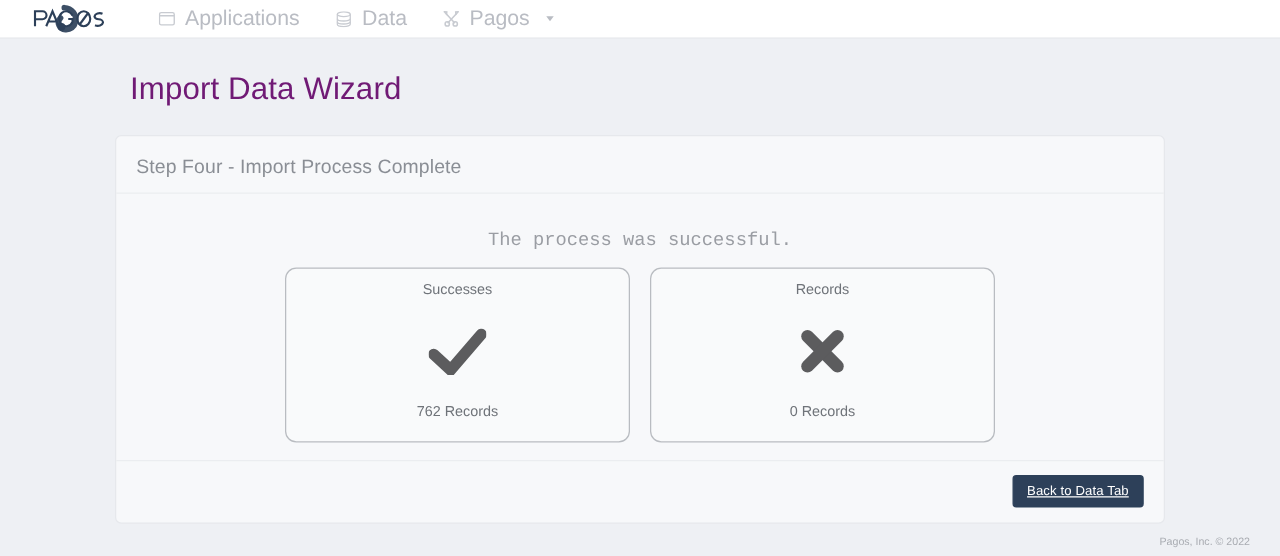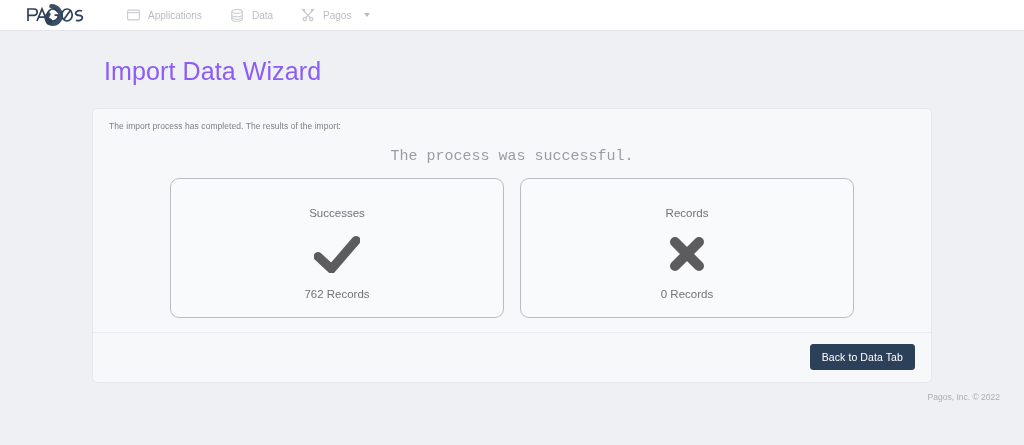--- a/index.html
+++ b/index.html
@@ -27,42 +27,42 @@
     display: flex; align-items: center;
   }
   .brand svg { display:block; }
 
   .nav-items { display: flex; align-items: center; }
   .nav-item {
     display: flex; align-items: center;
     gap: 8px;
     margin-right: 28px;
     color: #b9bcc3;
-    font-size: 10px;
+    font-size: 17px;
     cursor: pointer;
     white-space: nowrap;
   }
   .nav-icon { width: 14px; height: 14px; display: flex; align-items: center; justify-content: center; }
   .nav-icon svg { display: block; }
   .caret {
     width: 0; height: 0;
     border-left: 3.5px solid transparent;
     border-right: 3.5px solid transparent;
     border-top: 4px solid #b9bcc3;
     margin-left: 5px;
   }
 
   
   .page { padding: 0; }
 
   .page-title {
     margin: 26px 0 0 104px;
     font-size: 25px;
     font-weight: 400;
-    color: #8b5cf6;
+    color: #701a75;
     letter-spacing: 0.1px;
   }
 
   .card {
     margin: 22px 0 0 92px;
     width: 840px;
     background: #f7f8fa;
     border: 1px solid #e6e8ec;
     border-radius: 5px;
   }
@@ -95,30 +95,30 @@
     font-family: Liberation Mono, monospace;
   }
 
   .panels {
     display: flex;
     justify-content: center;
     gap: 16px;
     margin-top: 13px;
   }
   .panel {
-    width: 334px;
+    width: 276px;
     height: 140px;
     border: 1px solid #b9bcc1;
     border-radius: 9px;
     background: #f9fafb;
     display: flex;
     flex-direction: column;
     align-items: center;
     justify-content: space-between;
-    padding: 28px 0 17px 0;
+    padding: 11px 0 17px 0;
   }
   .panel-title {
     font-size: 11.5px;
     color: #6f7379;
   }
   .panel-icon { height: 46px; display: flex; align-items: center; justify-content: center; }
   .panel-icon svg { display: block; }
   .panel-count {
     font-size: 11.5px;
     color: #6f7379;
@@ -134,20 +134,21 @@
   .btn-primary {
     background: #2d4059;
     color: #ffffff;
     border: 1px solid #2d4059;
     border-radius: 3px;
     font-size: 10.5px;
     font-family: "Liberation Sans", sans-serif;
     padding: 6px 11px;
     cursor: pointer;
     letter-spacing: 0.1px;
+    text-decoration: underline;
   }
 
   .footer-copy {
     text-align: right;
     padding-right: 24px;
     margin-top: 9px;
     font-size: 8.5px;
     color: #a9acb2;
   }
 </style>
@@ -222,24 +223,26 @@
 
   </div>
 </div>
 
 <div class="page">
 
   <h1 class="page-title">Import Data Wizard</h1>
 
   <div class="card">
 
+    <div class="card-header">
+      <h2>Step Four - Import Process Complete</h2>
+    </div>
 
     <div class="card-body">
 
-      <p class="intro">The import process has completed. The results of the import:</p>
 
       <p class="result-msg">The process was successful.</p>
 
       <div class="panels">
 
         <div class="panel">
           <div class="panel-title">Successes</div>
           <div class="panel-icon">
             <svg width="46" height="38" viewBox="0 0 46 38">
               <path d="M4 21.5 L17.5 34 L42 5.5" fill="none" stroke="#5c5c5e" stroke-width="9" stroke-linecap="round" stroke-linejoin="miter"></path>

